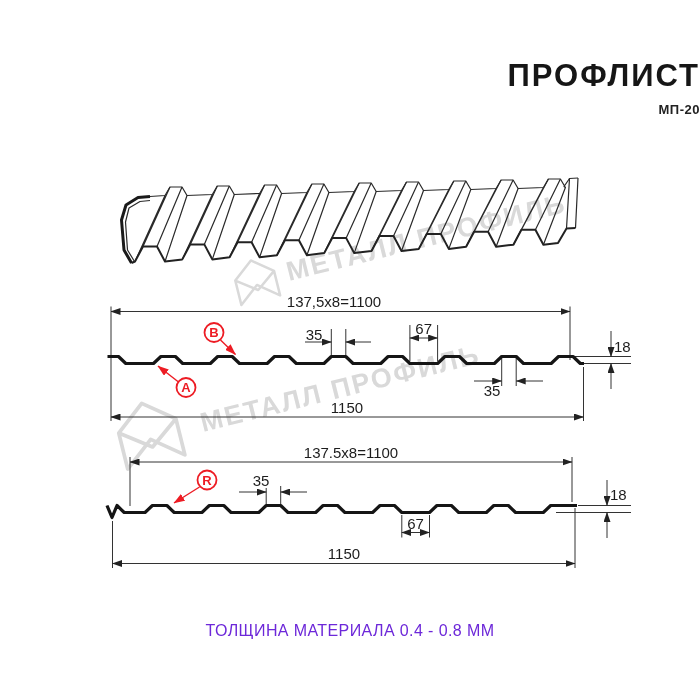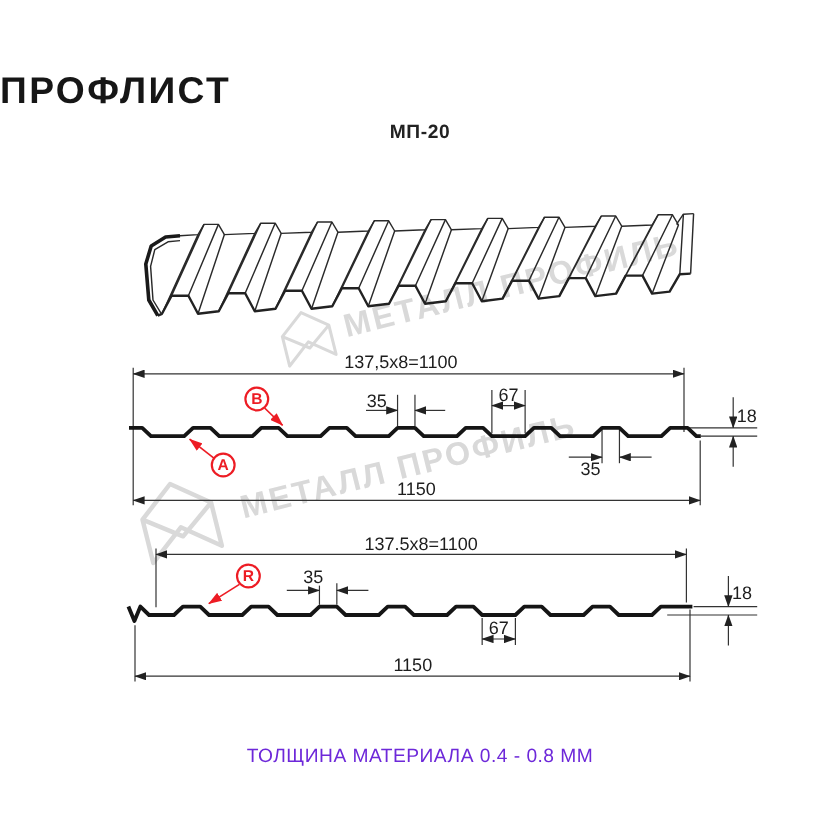--- a/index.html
+++ b/index.html
@@ -1,26 +1,26 @@
 <!DOCTYPE html>
 <html><head>
 <meta charset="utf-8">
 <style>
   html,body{margin:0;padding:0;}
   body{
     width:700px;height:700px;position:relative;background:#ffffff;overflow:hidden;
     font-family:"Liberation Sans", sans-serif;
   }
   .title{
-    position:absolute;top:58px;left:0;width:700px;text-align:left;
+    position:absolute;top:58px;left:0;width:700px;text-align:right;
     font-size:31px;font-weight:bold;letter-spacing:2px;color:#161616;
   }
   .subtitle{
-    position:absolute;top:102px;left:0;width:700px;text-align:center;
-    font-size:16px;font-weight:bold;letter-spacing:0.5px;color:#222;
+    position:absolute;top:102px;left:0;width:700px;text-align:right;
+    font-size:13px;font-weight:bold;letter-spacing:0.5px;color:#222;
   }
   .footer{
     position:absolute;top:622px;left:0;width:700px;text-align:center;
     font-size:16px;font-weight:400;letter-spacing:0.4px;color:#6d28d9;
   }
   svg{position:absolute;top:0;left:0;}
   .wm-text{font-size:27px;font-weight:bold;letter-spacing:2px;fill:#d9d9d9;}
   .wm-logo{fill:none;stroke:#d9d9d9;stroke-width:2.4;stroke-linejoin:round;}
   .prof{fill:none;stroke:#151515;stroke-width:3.2;stroke-linejoin:round;stroke-linecap:butt;}
   .thin{fill:none;stroke:#333;stroke-width:1;}

